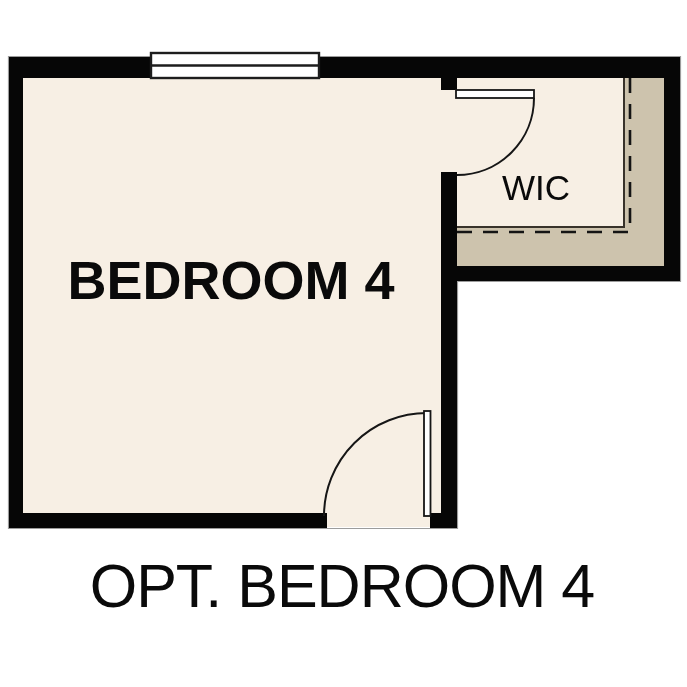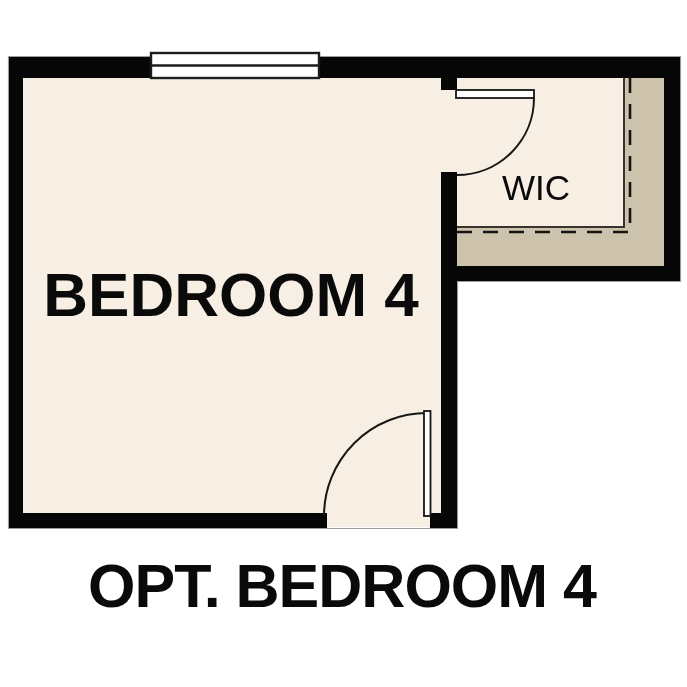--- a/index.html
+++ b/index.html
@@ -34,30 +34,30 @@
   .leaf{fill:#ffffff;stroke:#161616;stroke-width:1.8;}
   .arc{fill:none;stroke:#161616;stroke-width:2;}
   .label{
     position:absolute;
     transform:translate(-50%,-50%);
     color:var(--ink);
     white-space:nowrap;
     line-height:1;
   }
   .room-label{
-    left:231px;top:295px;
-    font-size:62px;font-weight:bold;
+    left:231px;top:280px;
+    font-size:54px;font-weight:bold;
   }
   .wic-label{
     left:536px;top:187px;
     font-size:35px;font-weight:normal;text-align:center;
   }
   .caption{
     left:342px;top:586px;
-    font-size:61px;font-weight:bold;
+    font-size:61px;font-weight:normal;
     letter-spacing:-1px;
   }
 </style>
 </head>
 <body>
 
 <div class="stage">
 
   <svg class="plan-svg" width="687" height="687" viewBox="0 0 687 687">
 

